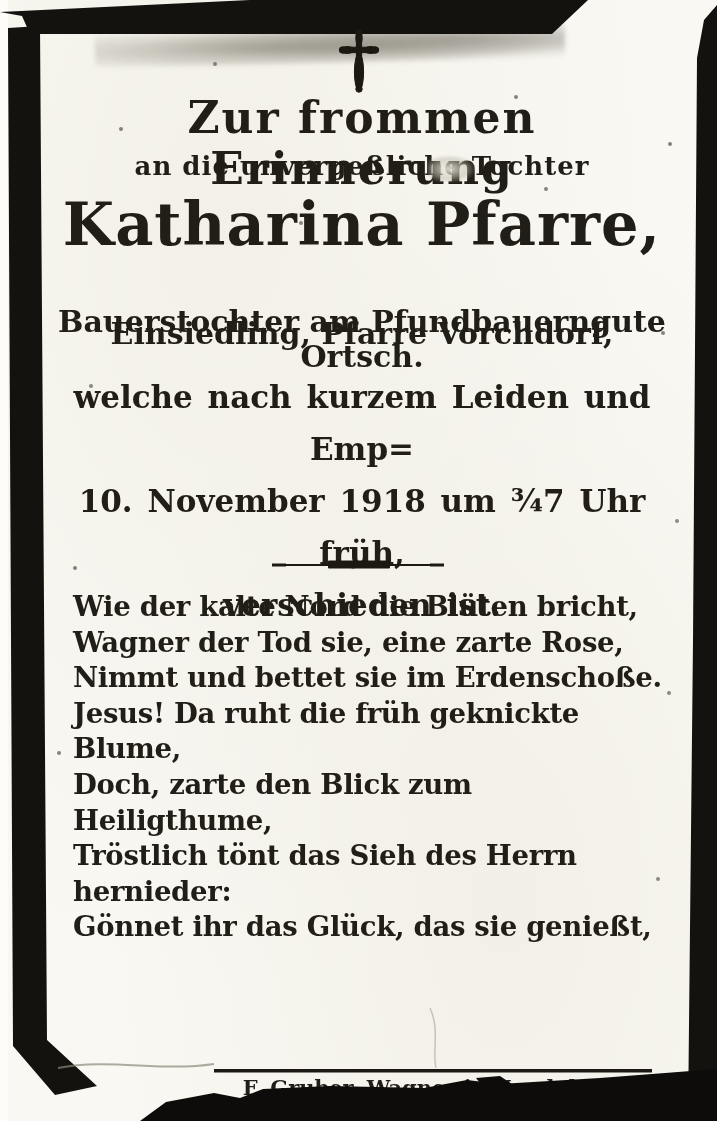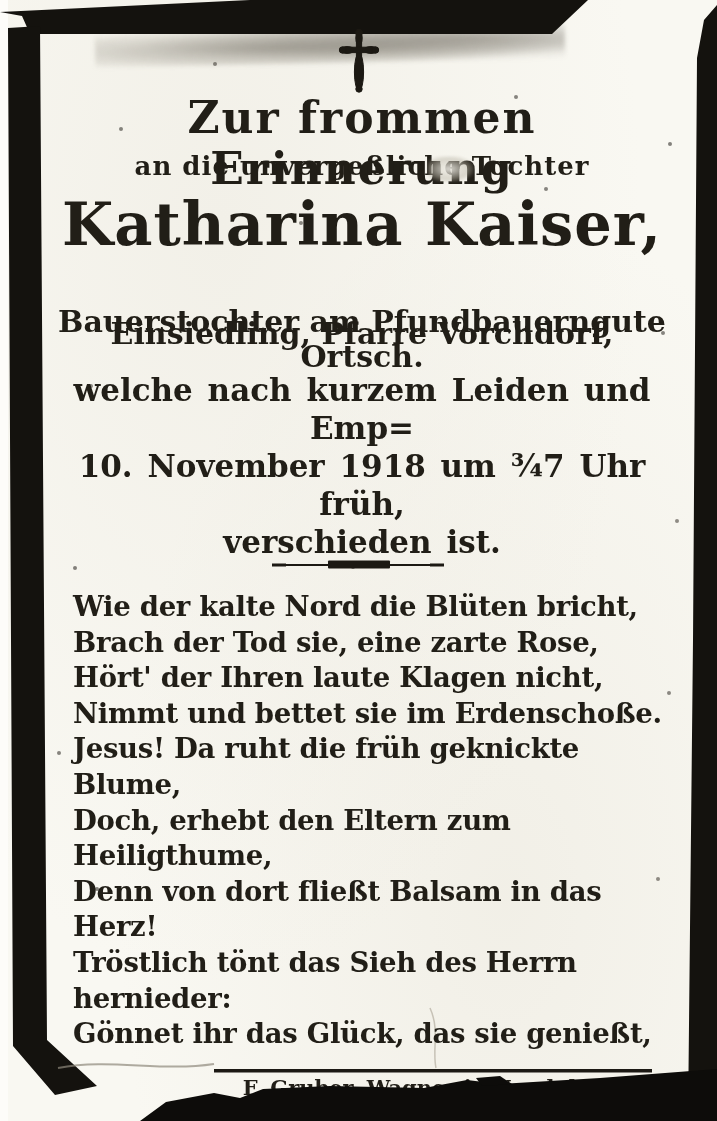--- a/index.html
+++ b/index.html
@@ -18,21 +18,21 @@
     z-index:0;
   }
   svg.frame{position:absolute;left:0;top:0;z-index:3;pointer-events:none;}
   svg.tear{position:absolute;left:0;top:0;z-index:6;pointer-events:none;}
   .block{position:absolute;left:34px;width:656px;text-align:center;z-index:4;}
   .title{top:92px;font-size:44px;font-weight:700;letter-spacing:2px;}
   .subtitle{top:151px;font-size:26px;font-weight:700;letter-spacing:1px;}
   .name{top:190px;font-size:59px;font-weight:700;letter-spacing:1px;}
   .descent1{top:281px;font-size:30px;font-weight:700;margin-top:23px;}
   .descent2{top:316px;font-size:30px;font-weight:700;}
-  .obit{top:371px;font-size:31px;font-weight:700;line-height:38px;word-spacing:4px;}
+  .obit{top:371px;font-size:31px;font-weight:700;line-height:52px;word-spacing:4px;}
   .divider{top:556px;z-index:4;position:absolute;left:272px;}
   .poem{top:589px;left:73px;width:600px;text-align:left;font-size:27.5px;
         font-weight:700;line-height:35.6px;letter-spacing:-0.3px;}
   .closing{top:1027px;font-size:26px;font-weight:700;}
   .imprint{top:1075px;left:200px;width:460px;font-size:21px;font-weight:700;z-index:5;}
   .cross-wrap{position:absolute;left:338px;top:29px;z-index:4;}
   .smudge{
     position:absolute;left:95px;top:27px;width:470px;height:36px;z-index:2;
     background:
       radial-gradient(ellipse at 38% 55%, rgba(95,90,78,.38), rgba(120,114,100,.16) 55%, transparent 75%),
@@ -91,47 +91,45 @@
         <circle cx="21" cy="60" r="3.2"></circle>
         <circle cx="4.5" cy="21" r="3.2"></circle>
         <circle cx="37.5" cy="21" r="3.2"></circle>
       </g>
     </svg>
   </div>
 
   <div class="block title">Zur frommen Erinnerung</div>
   <div class="block subtitle">an die unvergeßliche Tochter</div>
   <div class="smudge2"></div>
-  <div class="block name">Katharina Kaiser,</div>
+  <div class="block name">Katharina Pfarre,</div>
   <div class="block descent1">Bauerstochter am Pfundbauerngute Ortsch.</div>
   <div class="block descent2">Einsiedling, Pfarre Vorchdorf,</div>
 
   <div class="block obit">
     <div>welche nach kurzem Leiden und Emp=</div>
     <div>10. November 1918 um ¾7 Uhr früh,</div>
     <div>verschieden ist.</div>
   </div>
 
   <div class="divider">
     <svg width="172" height="12" viewBox="0 0 172 12">
       <line x1="2" y1="6" x2="170" y2="6" stroke="#1c1913" stroke-width="1.8"></line>
       <rect x="56" y="1.5" width="62" height="8" fill="#1c1913" rx="1"></rect>
       <rect x="0" y="4.5" width="14" height="3" fill="#1c1913"></rect>
       <rect x="158" y="4.5" width="14" height="3" fill="#1c1913"></rect>
     </svg>
   </div>
 
   <div class="block poem">
     <div>Wie der kalte Nord die Blüten bricht,</div>
-    <div>Brach der Tod sie, eine zarte Rose,</div>
-    <div>Hört' der Ihren laute Klagen nicht,</div>
+    <div>Wagner der Tod sie, eine zarte Rose,</div>
     <div>Nimmt und bettet sie im Erdenschoße.</div>
     <div>Jesus! Da ruht die früh geknickte Blume,</div>
-    <div>Doch, erhebt den Eltern zum Heiligthume,</div>
-    <div>Denn von dort fließt Balsam in das Herz!</div>
+    <div>Doch, zarte den Blick zum Heiligthume,</div>
     <div>Tröstlich tönt das Sieh des Herrn hernieder:</div>
     <div>Gönnet ihr das Glück, das sie genießt,</div>
 
   </div>
 
 
   <div class="block imprint">F. Gruber, Wagner in Vorchdorf.</div>
 
   <svg class="tear" width="717" height="1121" viewBox="0 0 717 1121">
     <polygon fill="#0d0c0a" points="140,1121 166,1102 214,1093 240,1098 263,1089 330,1086 424,1088 467,1080 500,1084 600,1078 717,1069 717,1121"></polygon>

